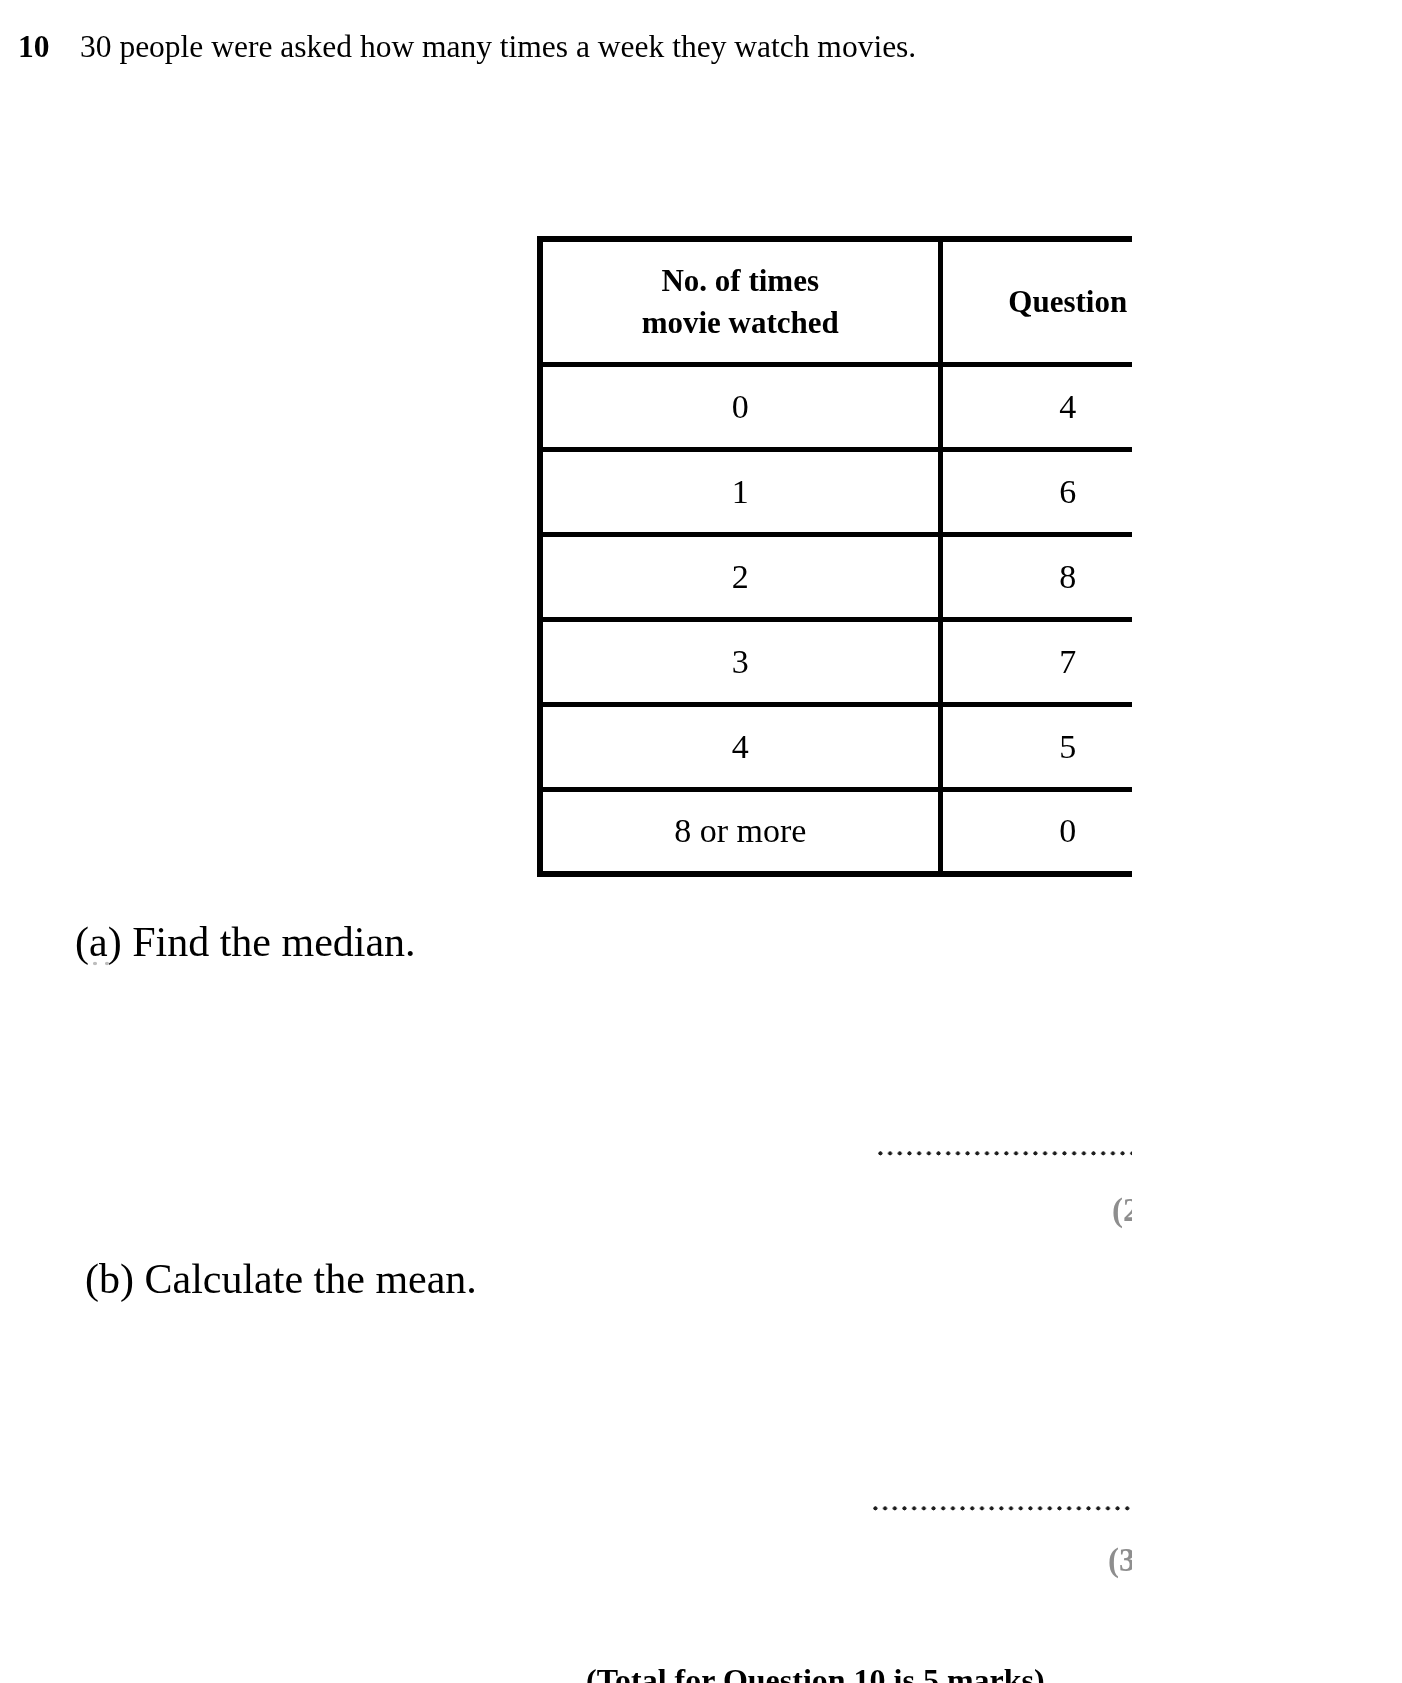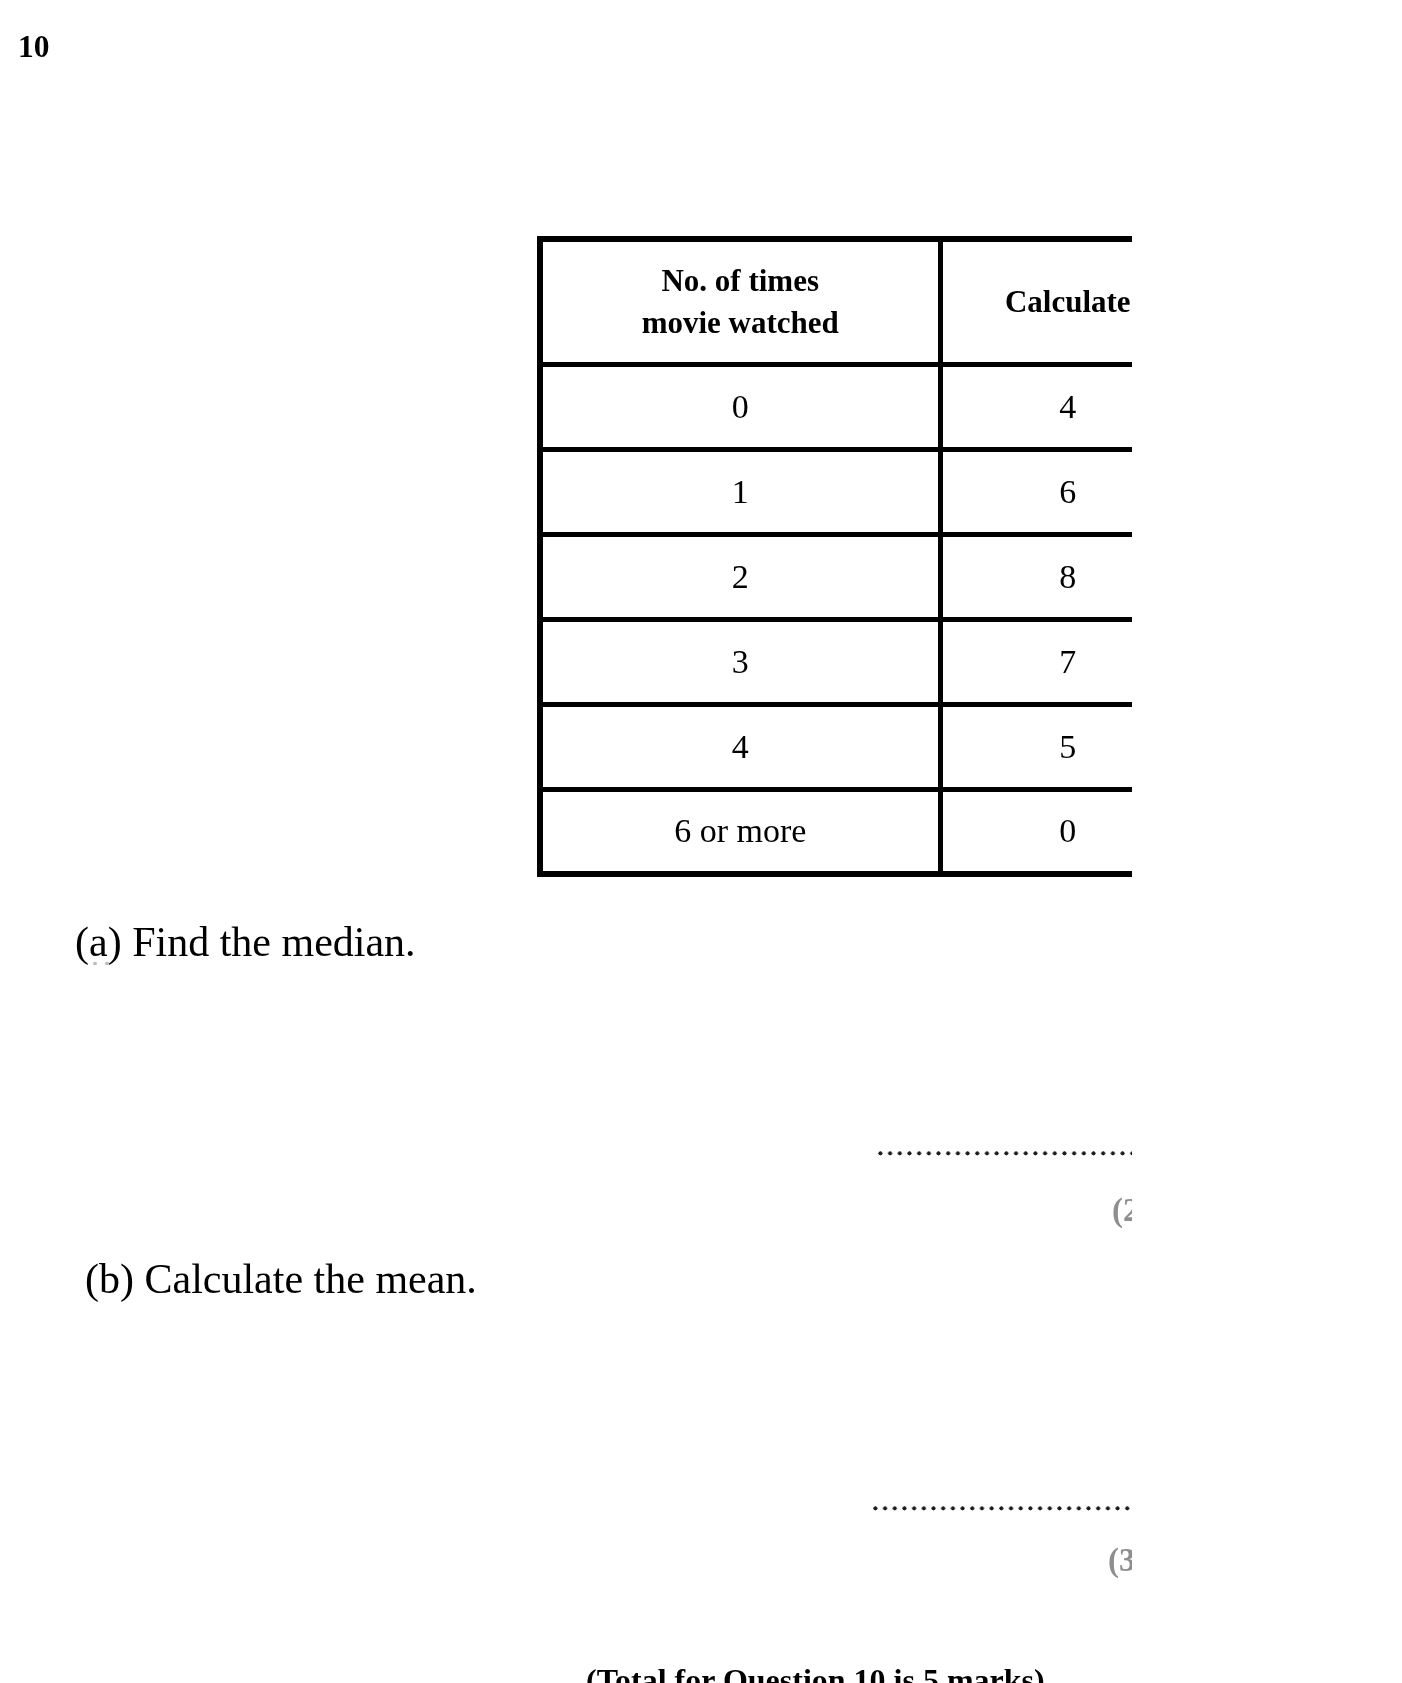--- a/index.html
+++ b/index.html
@@ -67,33 +67,34 @@
     background-repeat:repeat-x;
     opacity:.65;
   }
 </style>
 </head>
 <body>
 
 <div class="page">
 
   <div class="abs qline qnum" style="left:18px;top:28px;">10</div>
+  <div class="abs qline" style="left:80px;top:28px;">30 people were asked how many times a week they watch movies.</div>
 
   <table class="freq">
     <colgroup>
       <col style="width:400px">
       <col style="width:256px">
     </colgroup>
     <tbody>
       <tr class="hdr">
         <th>
           <div>No. of times</div>
           <div>movie watched</div>
         </th>
-        <th>Calculate</th>
+        <th>Question</th>
       </tr>
       <tr class="row">
         <td>0</td>
         <td>4</td>
       </tr>
       <tr class="row">
         <td>1</td>
         <td>6</td>
       </tr>
       <tr class="row">
@@ -102,21 +103,21 @@
       </tr>
       <tr class="row">
         <td>3</td>
         <td>7</td>
       </tr>
       <tr class="row">
         <td>4</td>
         <td>5</td>
       </tr>
       <tr class="row">
-        <td>6 or more</td>
+        <td>8 or more</td>
         <td>0</td>
       </tr>
     </tbody>
   </table>
 
   <div class="abs part-line" style="left:75px;top:918px;">
     <span>(a)</span>
     <span>Find the median.</span>
   </div>
 

